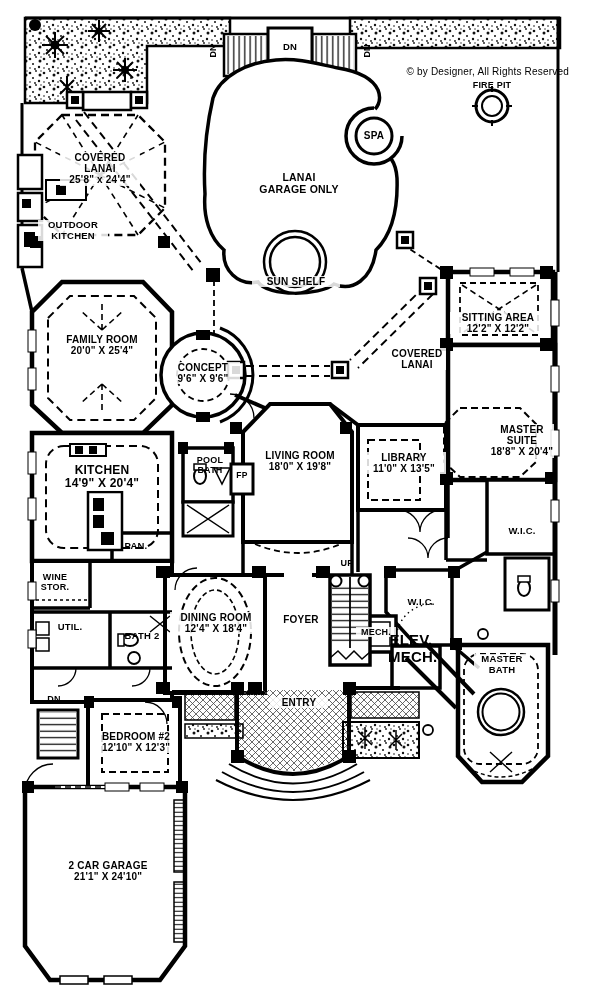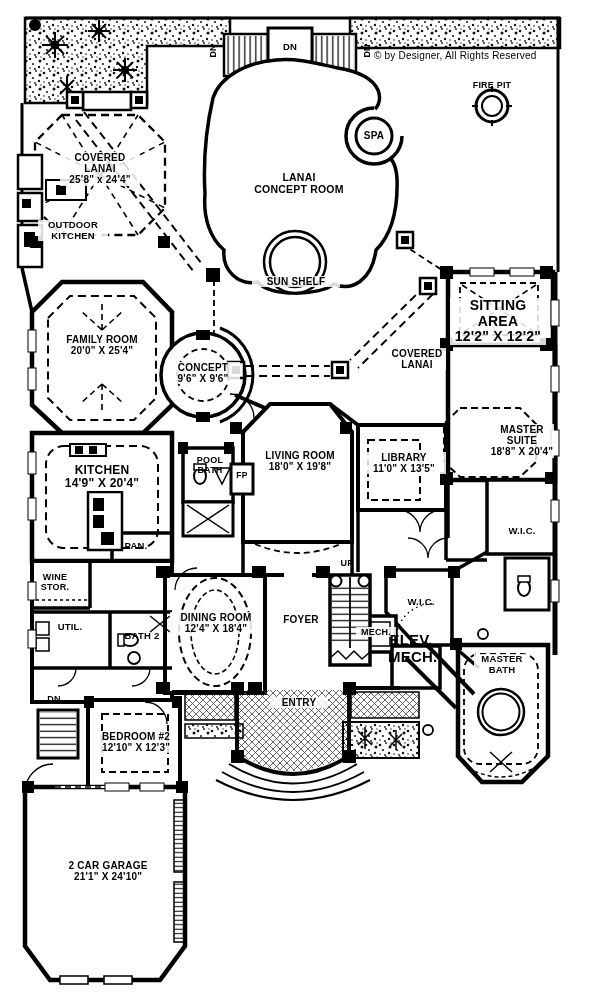--- a/index.html
+++ b/index.html
@@ -359,31 +359,31 @@
     <rect x="551" y="430" width="8" height="26"></rect>
         <rect x="551" y="500" width="8" height="22"></rect>
     <rect x="551" y="580" width="8" height="22"></rect>
         <rect x="470" y="268" width="24" height="8"></rect>
     <rect x="510" y="268" width="24" height="8"></rect>
         <rect x="105" y="783" width="24" height="8"></rect>
     <rect x="140" y="783" width="24" height="8"></rect>
   </g>
 </svg>
 
-  <div class="copyright" style="left:374px;top:50px;width:195px;font-size:10px;">© by Designer, All Rights Reserved</div>
+  <div class="copyright" style="left:374px;top:66px;width:195px;font-size:10px;text-align:right;">© by Designer, All Rights Reserved</div>
 
   <div class="lbl" style="left:460px;top:80px;width:64px;font-size:9px;">
     <span class="l1">FIRE PIT</span>
     </div>
   <div class="lbl" style="left:356px;top:130px;width:36px;font-size:10px;">
     <span class="l1">SPA</span>
     </div>
   <div class="lbl" style="left:243px;top:172px;width:112px;font-size:10.5px;">
     <span class="l1">LANAI</span>
-    <span class="l2">CONCEPT ROOM</span>
+    <span class="l2">GARAGE ONLY</span>
     </div>
   <div class="lbl halo" style="left:252px;top:276px;width:88px;font-size:10px;">
     <span class="l1">SUN SHELF</span>
     </div>
 
   <div class="lbl halo" style="left:60px;top:152px;width:80px;font-size:10px;">
     <span class="l1">COVERED LANAI</span>
     <span class="l2">25'8" x 24'4"</span>
     </div>
   <div class="lbl halo" style="left:38px;top:220px;width:70px;font-size:9.5px;">
@@ -394,21 +394,21 @@
     </div>
 
   <div class="lbl halo" style="left:52px;top:334px;width:100px;font-size:10px;">
     <span class="l1">FAMILY ROOM</span>
     <span class="l2">20'0" X 25'4"</span>
     </div>
   <div class="lbl halo" style="left:166px;top:362px;width:74px;font-size:10px;">
     <span class="l1">CONCEPT</span>
     <span class="l2">9'6" X 9'6"</span>
     </div>
-  <div class="lbl halo" style="left:450px;top:298px;width:96px;font-size:14px;">
+  <div class="lbl halo" style="left:450px;top:312px;width:96px;font-size:10px;">
     <span class="l1">SITTING AREA</span>
     <span class="l2">12'2" X 12'2"</span>
     </div>
   <div class="lbl halo" style="left:459px;top:424px;width:64px;font-size:10px;margin-left:31px;">
     <span class="l1">MASTER SUITE</span>
     <span class="l2">18'8" X 20'4"</span>
     </div>
   <div class="lbl halo" style="left:50px;top:464px;width:104px;font-size:12px;">
     <span class="l1">KITCHEN</span>
     <span class="l2">14'9" X 20'4"</span>

